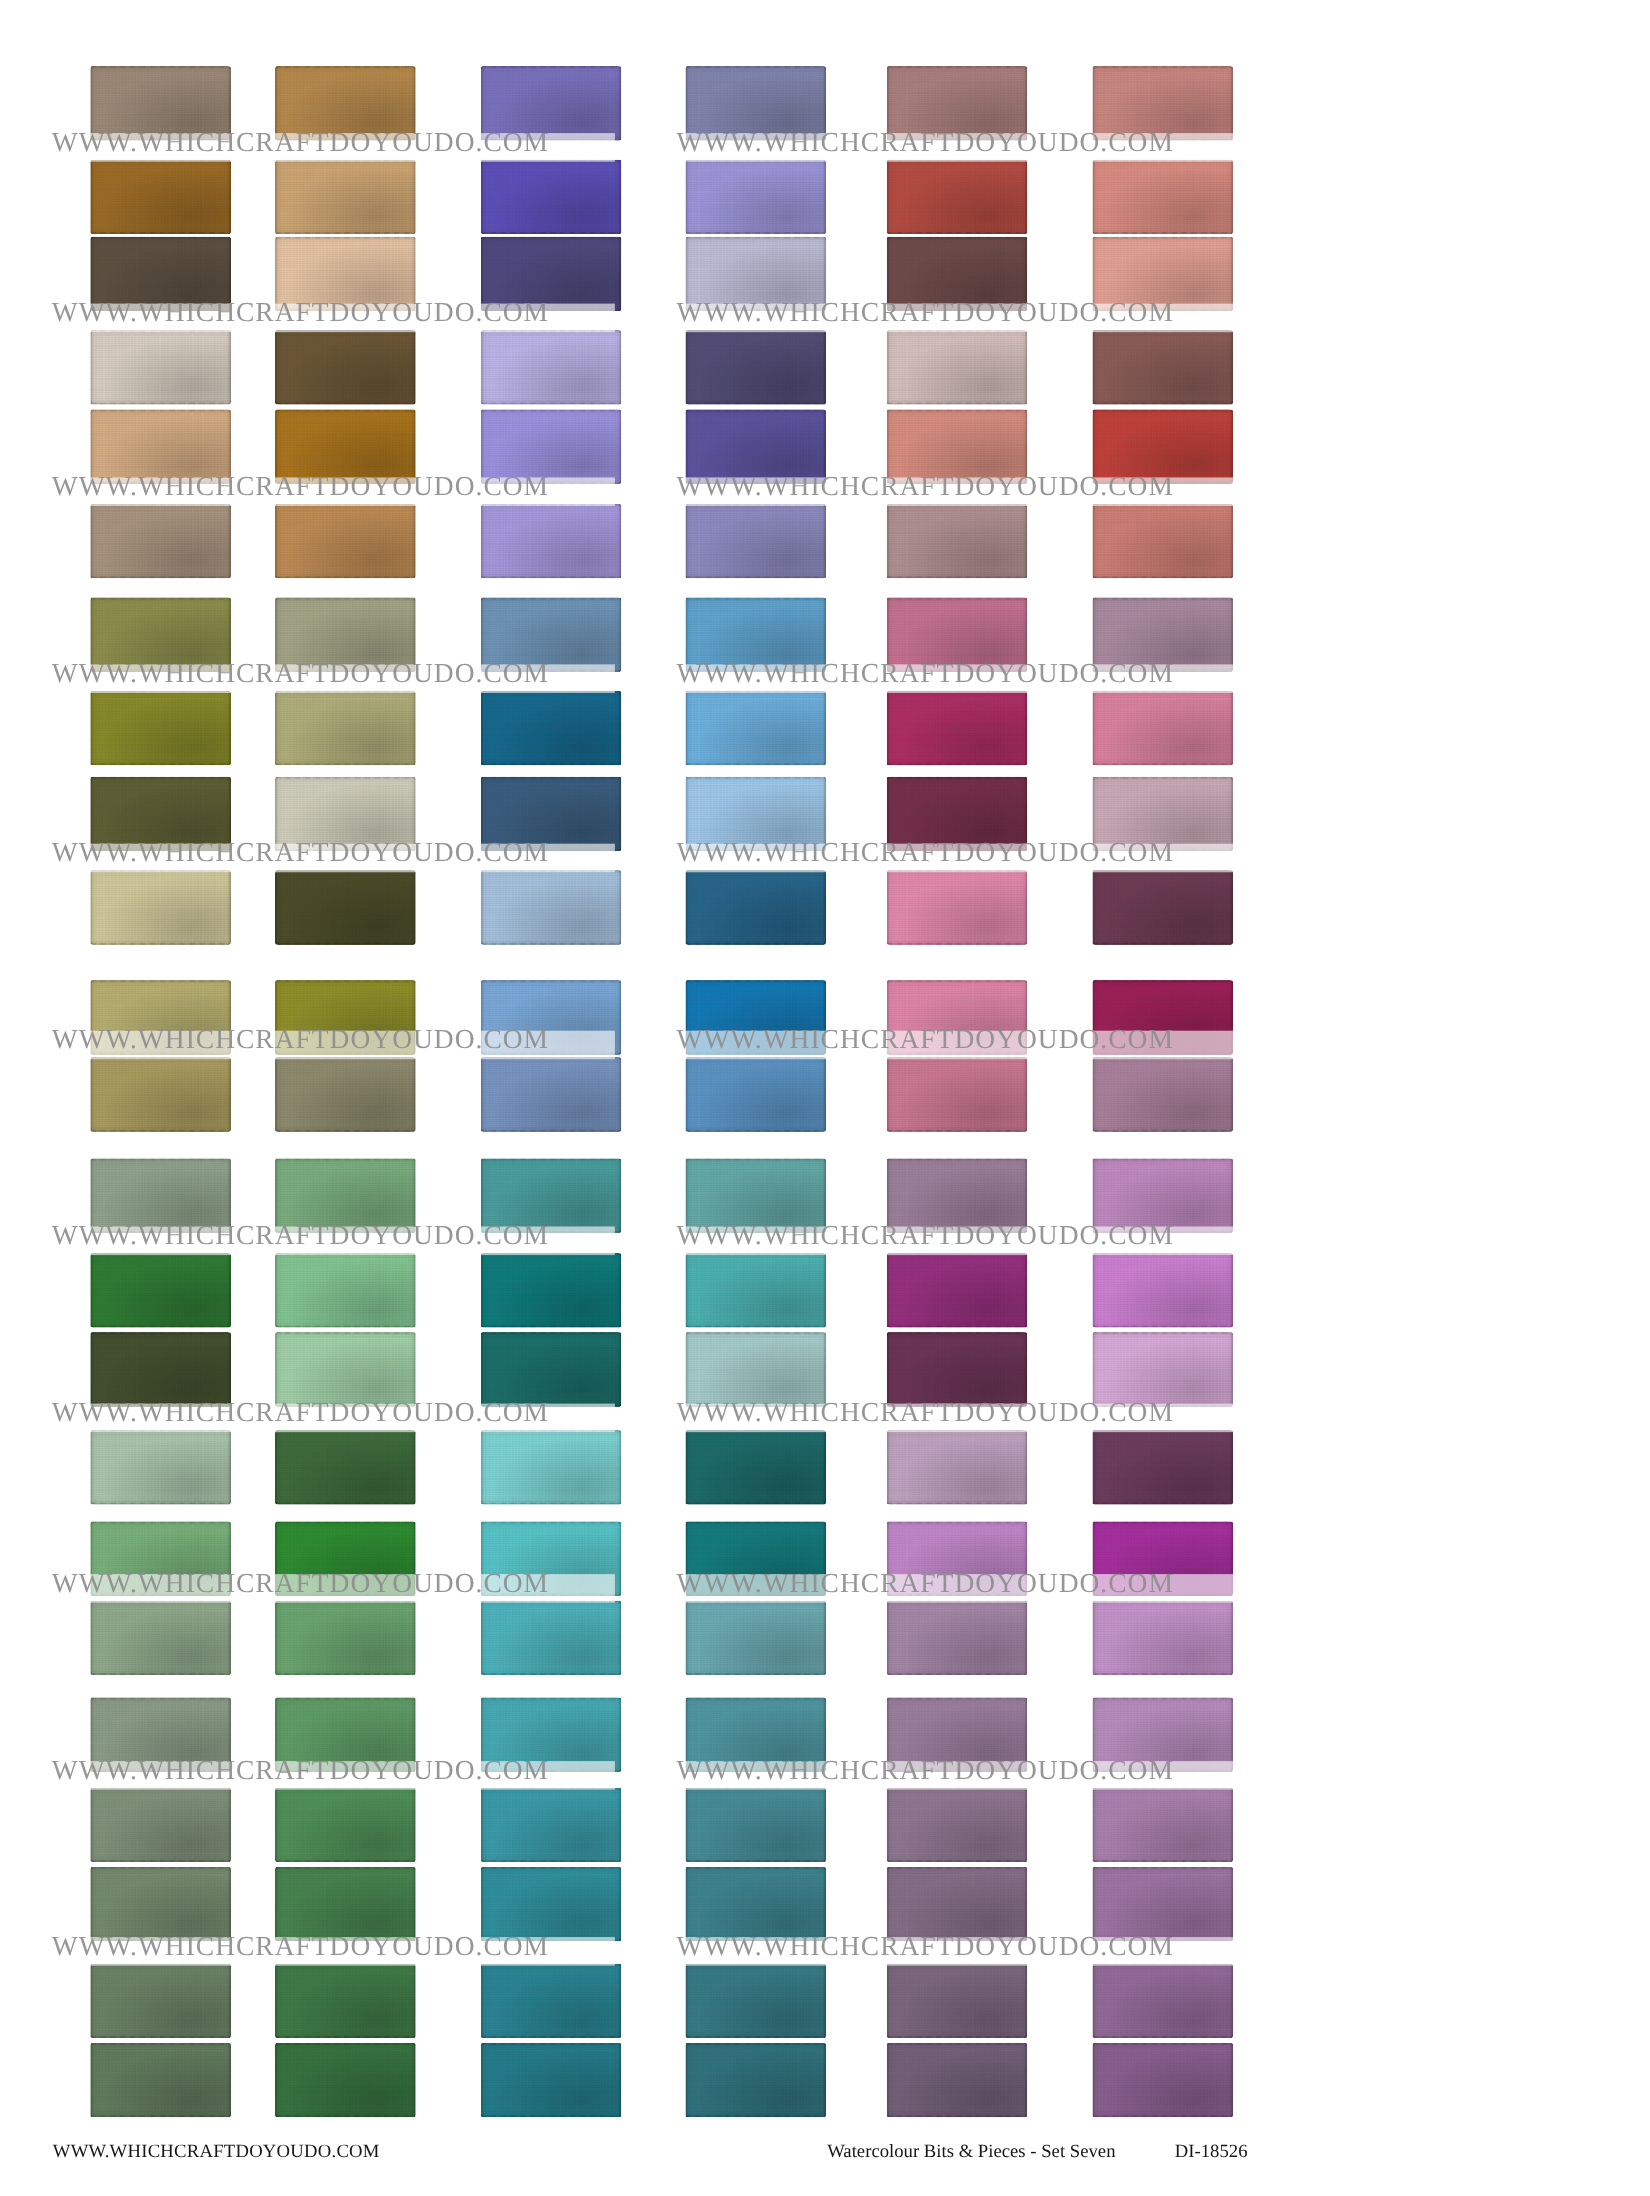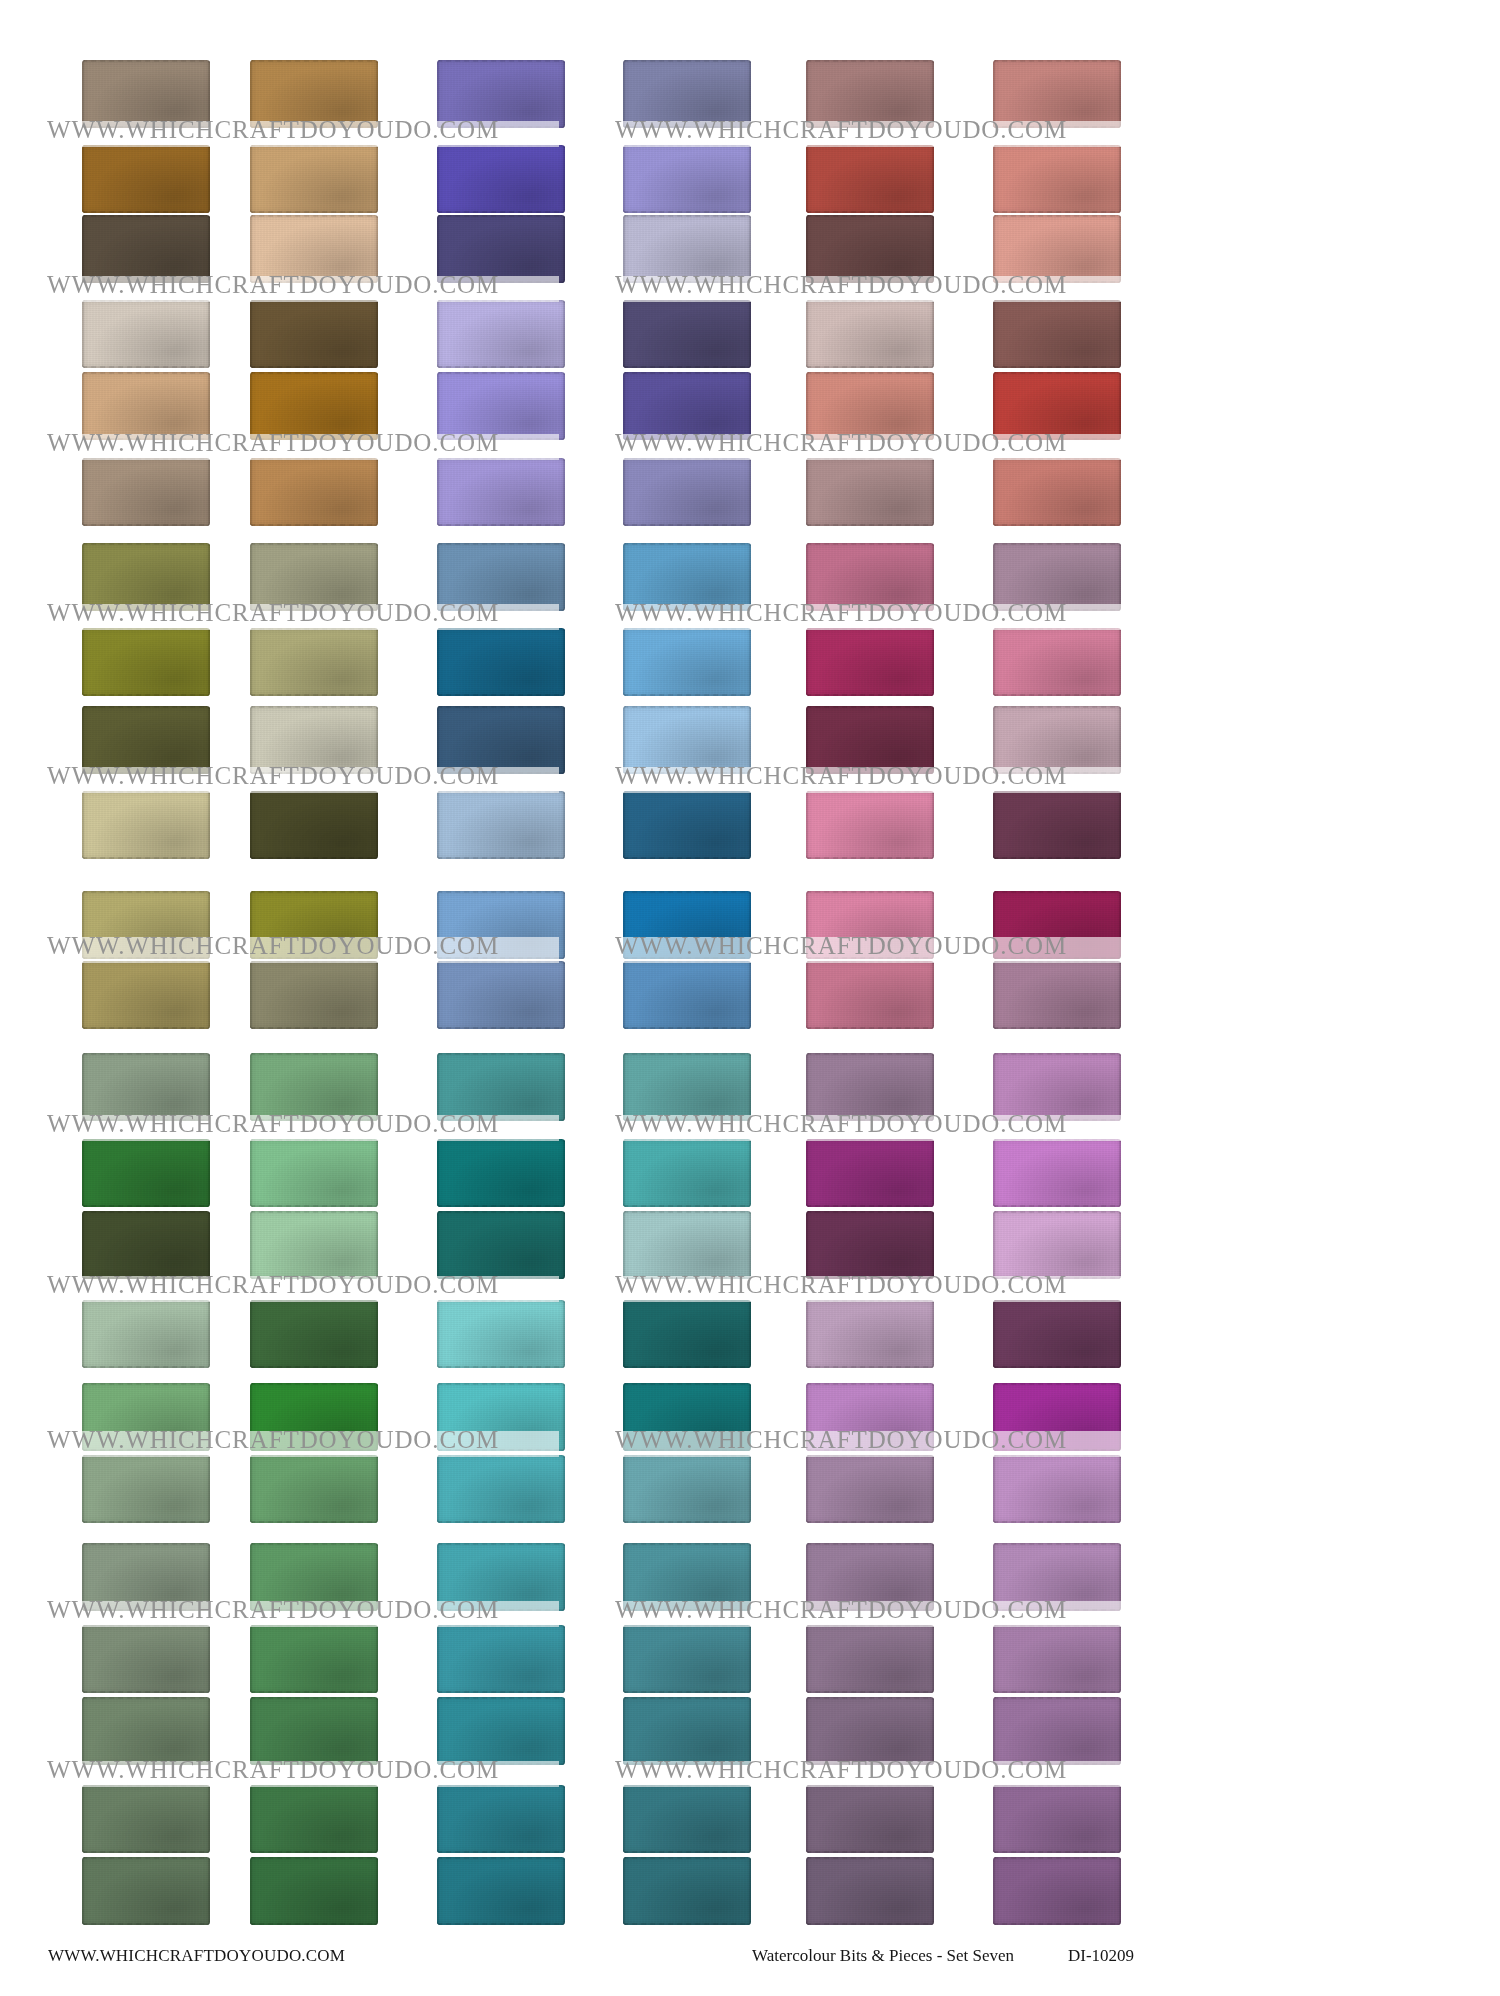--- a/index.html
+++ b/index.html
@@ -553,16 +553,16 @@
       <div class="wm right" style="top: 1595px; color: rgb(142, 142, 142);">WWW.WHICHCRAFTDOYOUDO.COM</div>
       <div class="wm-band" style="position: absolute; left: 47px; top: 1761px; width: 512px; height: 26px; background: rgba(255, 255, 255, 0.62); pointer-events: none;"></div>
       <div class="wm left" style="top: 1755px; color: rgb(142, 142, 142);">WWW.WHICHCRAFTDOYOUDO.COM</div>
       <div class="wm-band" style="position: absolute; left: 615px; top: 1761px; width: 512px; height: 26px; background: rgba(255, 255, 255, 0.62); pointer-events: none;"></div>
       <div class="wm right" style="top: 1755px; color: rgb(142, 142, 142);">WWW.WHICHCRAFTDOYOUDO.COM</div>
     </div>
 
   <div id="footer">
     <div class="f-site">WWW.WHICHCRAFTDOYOUDO.COM</div>
     <div class="f-title">Watercolour Bits &amp; Pieces - Set Seven</div>
-    <div class="f-code">DI-10209</div>
+    <div class="f-code">DI-18526</div>
   </div>
 
 </div>
 
 </body></html>

